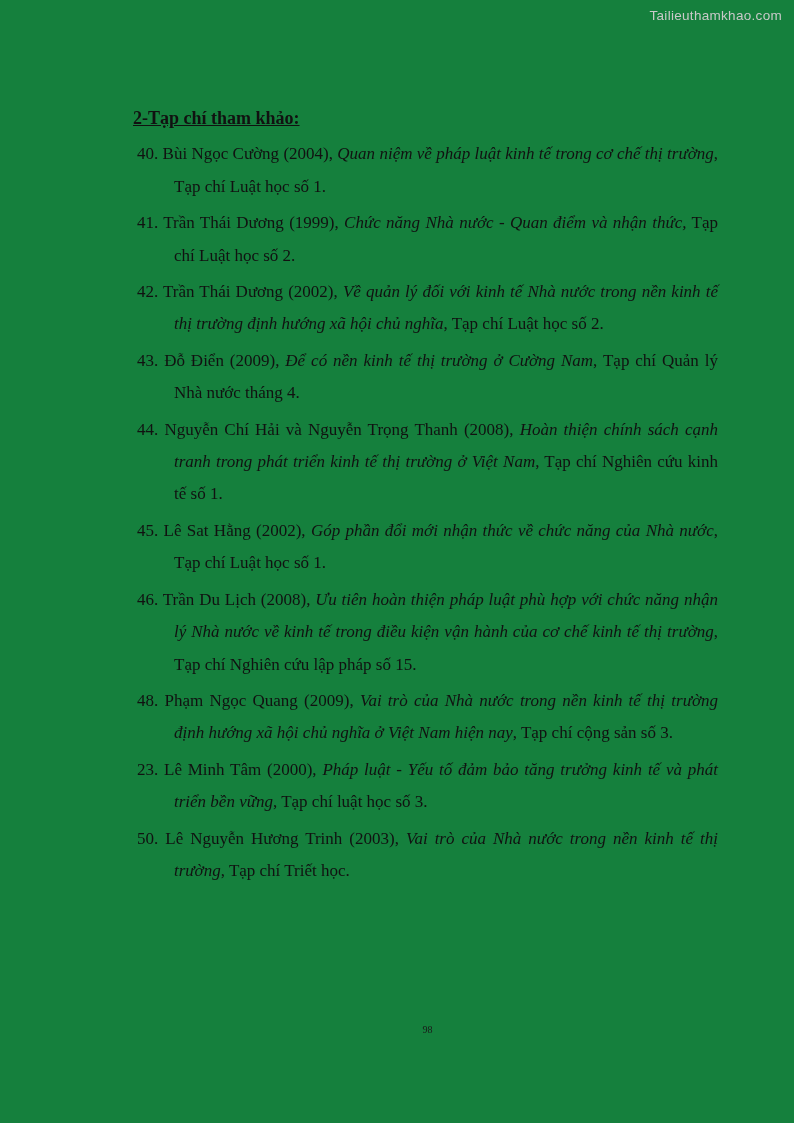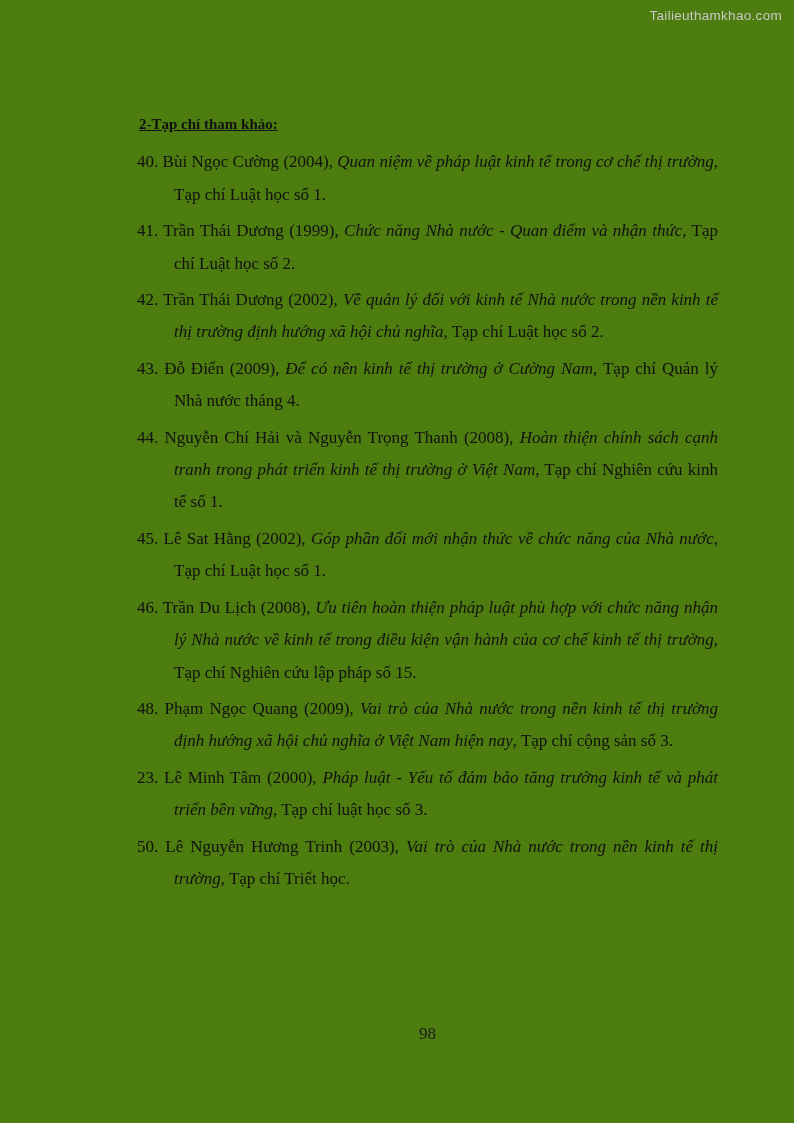--- a/index.html
+++ b/index.html
@@ -1,21 +1,21 @@
 <!DOCTYPE html>
 <html><head>
 <meta charset="utf-8">
 <style>
   html, body { margin: 0; padding: 0; background: #888; }
   .page {
     position: relative;
     width: 794px;
     height: 1123px;
     margin: 0 auto;
-    background: #4d7c0f;
+    background: #15803d;
     font-family: "Liberation Serif", serif;
     color: #111111;
     overflow: hidden;
   }
   .watermark {
     position: absolute;
     top: 8px;
     right: 12px;
     font-family: "Liberation Sans", sans-serif;
     font-size: 13.5px;
@@ -24,41 +24,41 @@
   }
   .content {
     position: absolute;
     left: 133px;
     top: 102px;
     width: 589px;
     font-size: 17px;
     line-height: 32.4px;
   }
   .section-title {
-    font-size: 15px;
+    font-size: 18px;
     font-weight: bold;
     text-decoration: underline;
-    margin: 6px;
+    margin: 0;
     padding: 0;
   }
   .ref-list { margin: 0; padding: 0; }
   .ref {
     margin: 4px;
     text-align: justify;
     padding-left: 37px;
     text-indent: -37px;
   }
   .ref .ref-title { font-style: italic; }
   .page-number {
     position: absolute;
     top: 1024px;
     left: 133px;
     width: 589px;
     text-align: center;
-    font-size: 17px;
+    font-size: 10px;
     color: #1a1a1a;
   }
 </style>
 </head>
 <body>
 
 <div class="page">
 
   <div class="watermark">Tailieuthamkhao.com</div>
 

